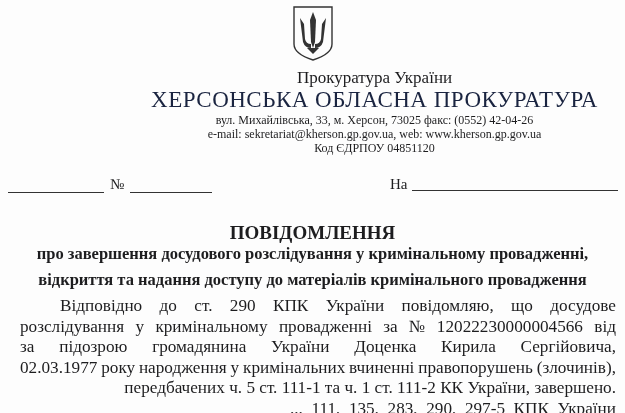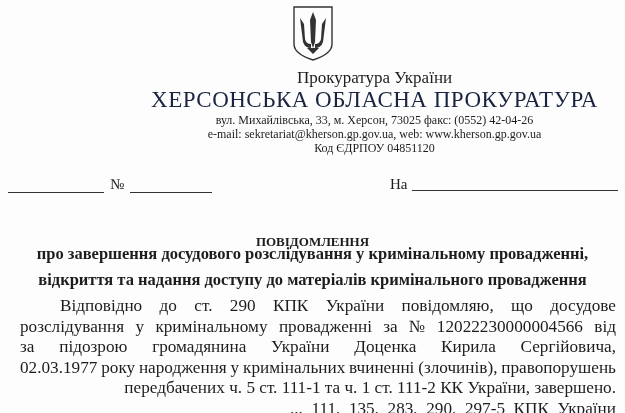--- a/index.html
+++ b/index.html
@@ -10,21 +10,21 @@
     }
     .emblem { position:absolute; left:290px; top:4px; width:46px; height:58px; }
     .c { position:absolute; left:0; width:625px; text-align:center; white-space:nowrap; }
     .l1 { top:68px; font-size:17px; left:62px; }
     .l2 { top:87px; font-size:23px; letter-spacing:0.5px; left:62px; color:#1a2440; }
     .l3 { top:113px; font-size:12px; left:62px; }
     .l4 { top:127px; font-size:12px; left:62px; }
     .l5 { top:141px; font-size:12px; left:62px; }
     .reg { position:absolute; top:176px; font-size:15px; }
     .line { position:absolute; border-bottom:1px solid #333; height:0; }
-    .title { top:234px; font-size:13px; font-weight:bold;font-family:Liberation Serif, serif; }
+    .title { top:222px; font-size:19px; font-weight:bold;font-family:Liberation Serif, serif; }
     .sub { font-size:16.5px; font-weight:bold; }
     .s1 { top:244px; }
     .s2 { top:270px; }
     .body { position:absolute; left:20px; width:596px; font-size:17.2px; line-height:20.5px; }
     .row { display:flex; justify-content:space-between; white-space:nowrap; }
     .row.first { padding-left:40px; }
     .row.last { justify-content:flex-end; }
   </style>
 </head>
 <body>
@@ -84,22 +84,22 @@
       <span>Кирила</span>
       <span>Сергійовича,</span>
     </div>
   <div class="row" id="r3">
       <span>02.03.1977</span>
       <span>року</span>
       <span>народження</span>
       <span>у</span>
       <span>кримінальних</span>
       <span>вчиненні</span>
+      <span>правопорушень</span>
       <span>(злочинів),</span>
-      <span>правопорушень</span>
     </div>
   <div class="row last" id="r4">
       <span>передбачених ч. 5 ст. 111-1 та ч. 1 ст. 111-2 КК України, завершено.</span>
     </div>
   <div class="row" id="r5" style="padding-left:270px;">
       <span>...</span>
       <span>111,</span>
       <span>135,</span>
       <span>283,</span>
       <span>290,</span>

